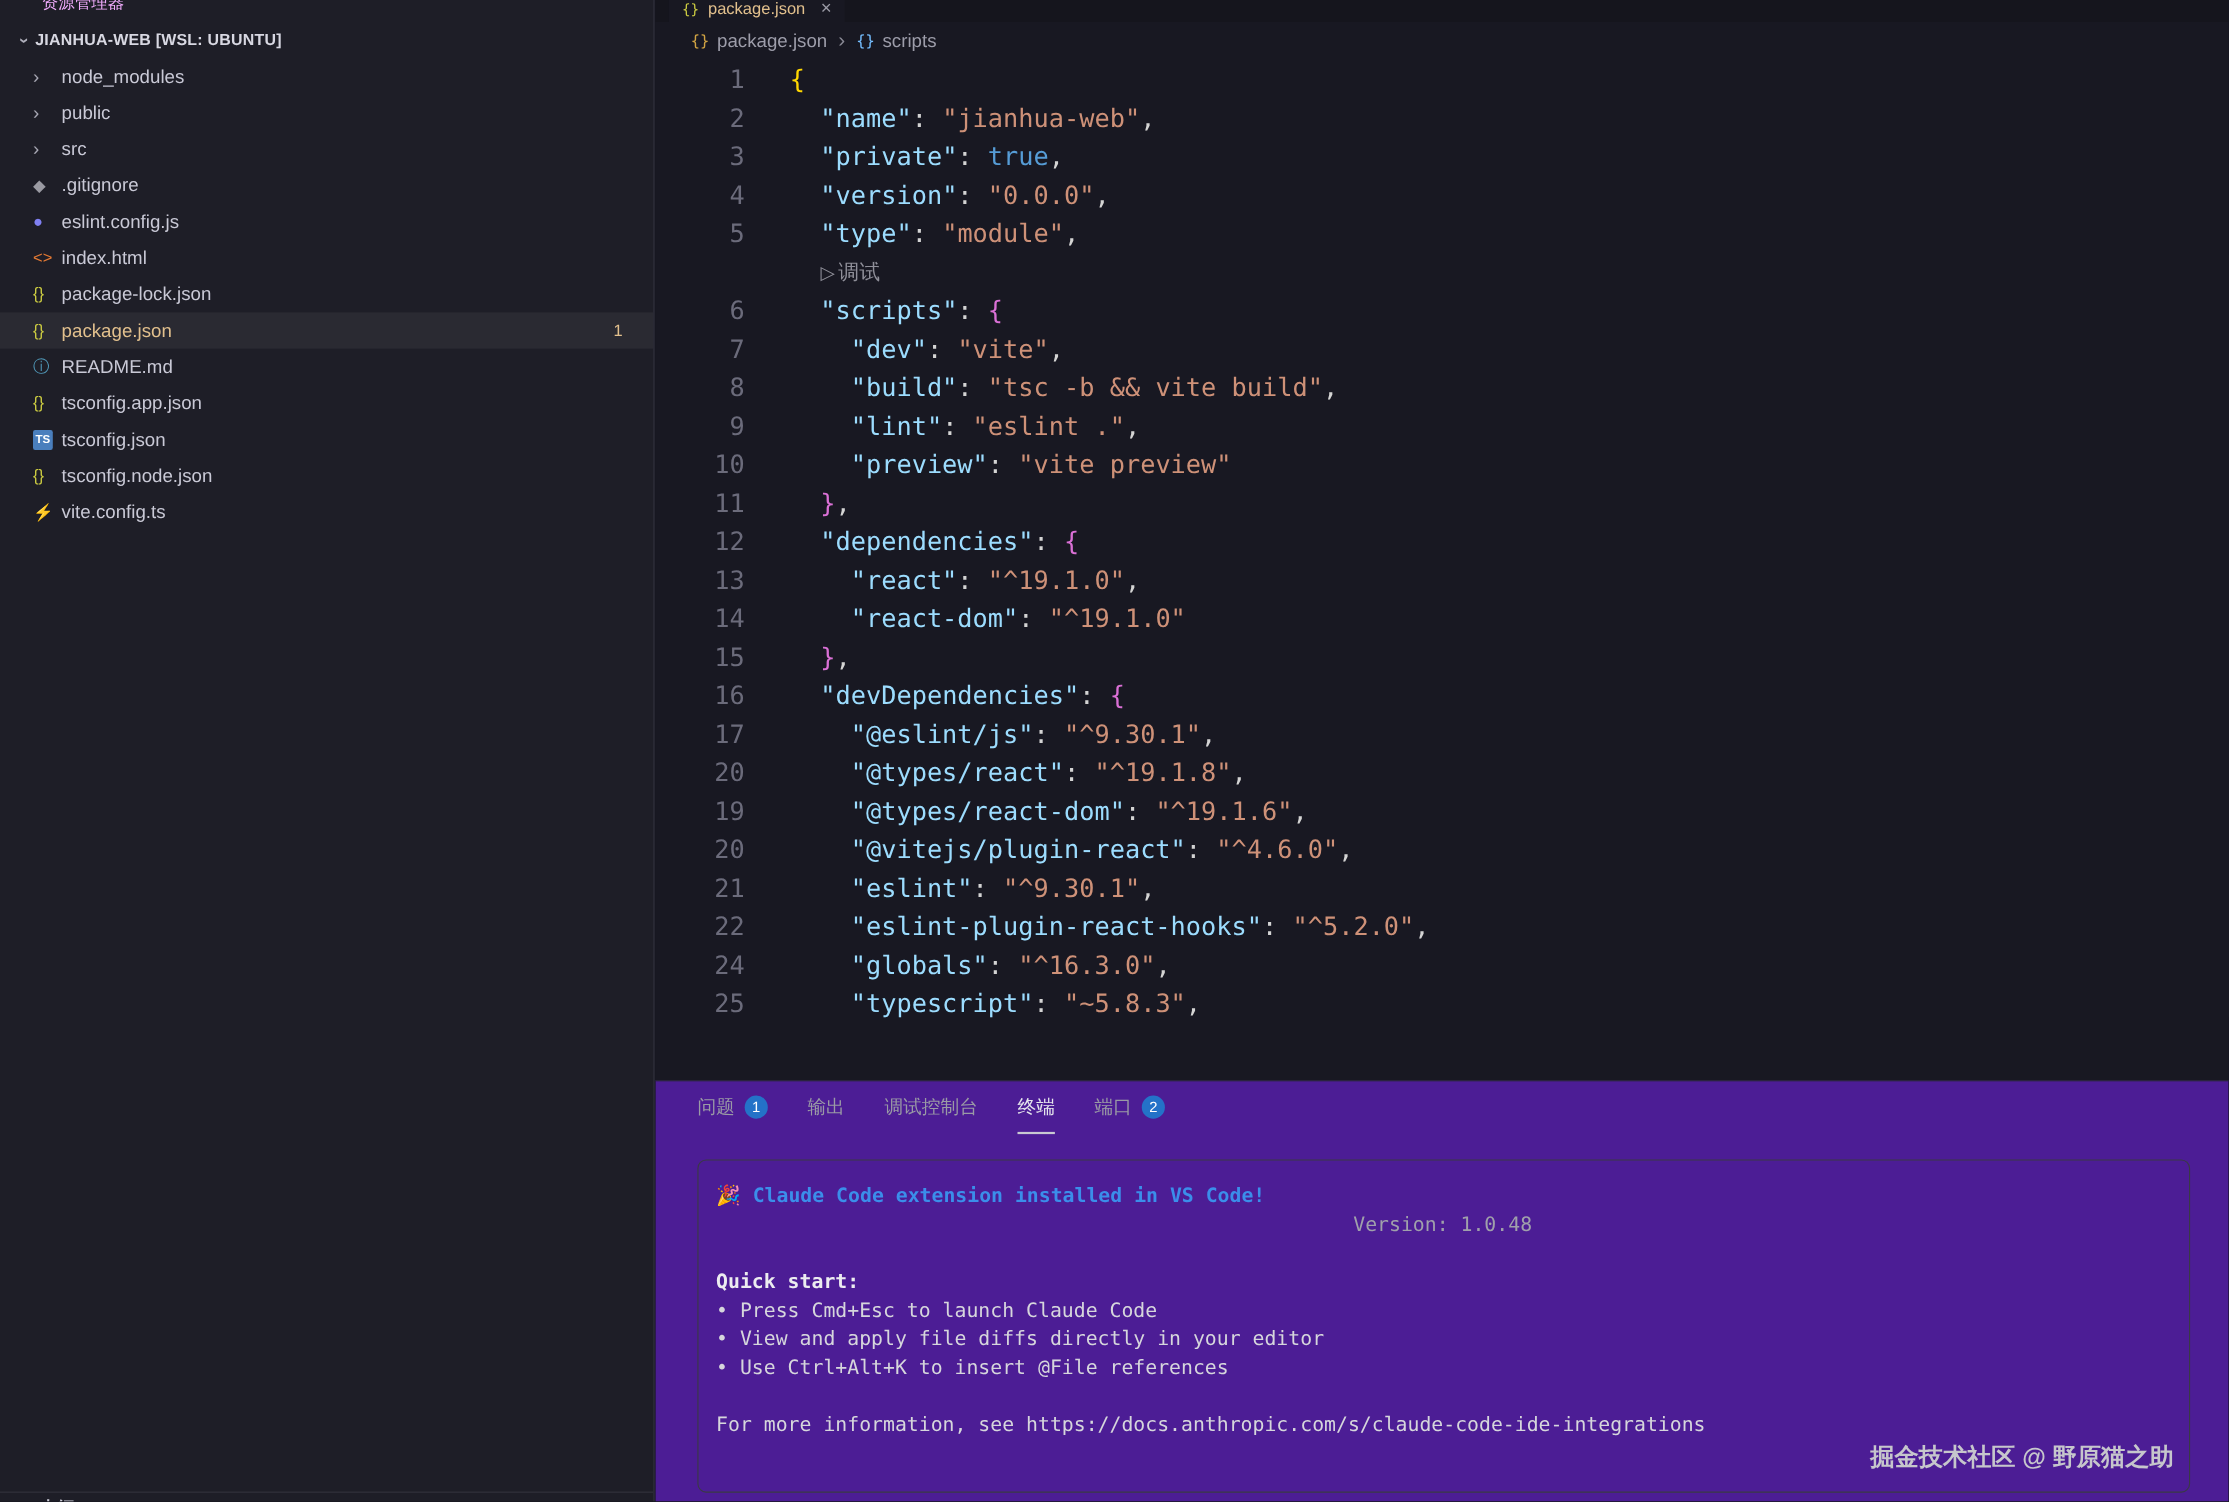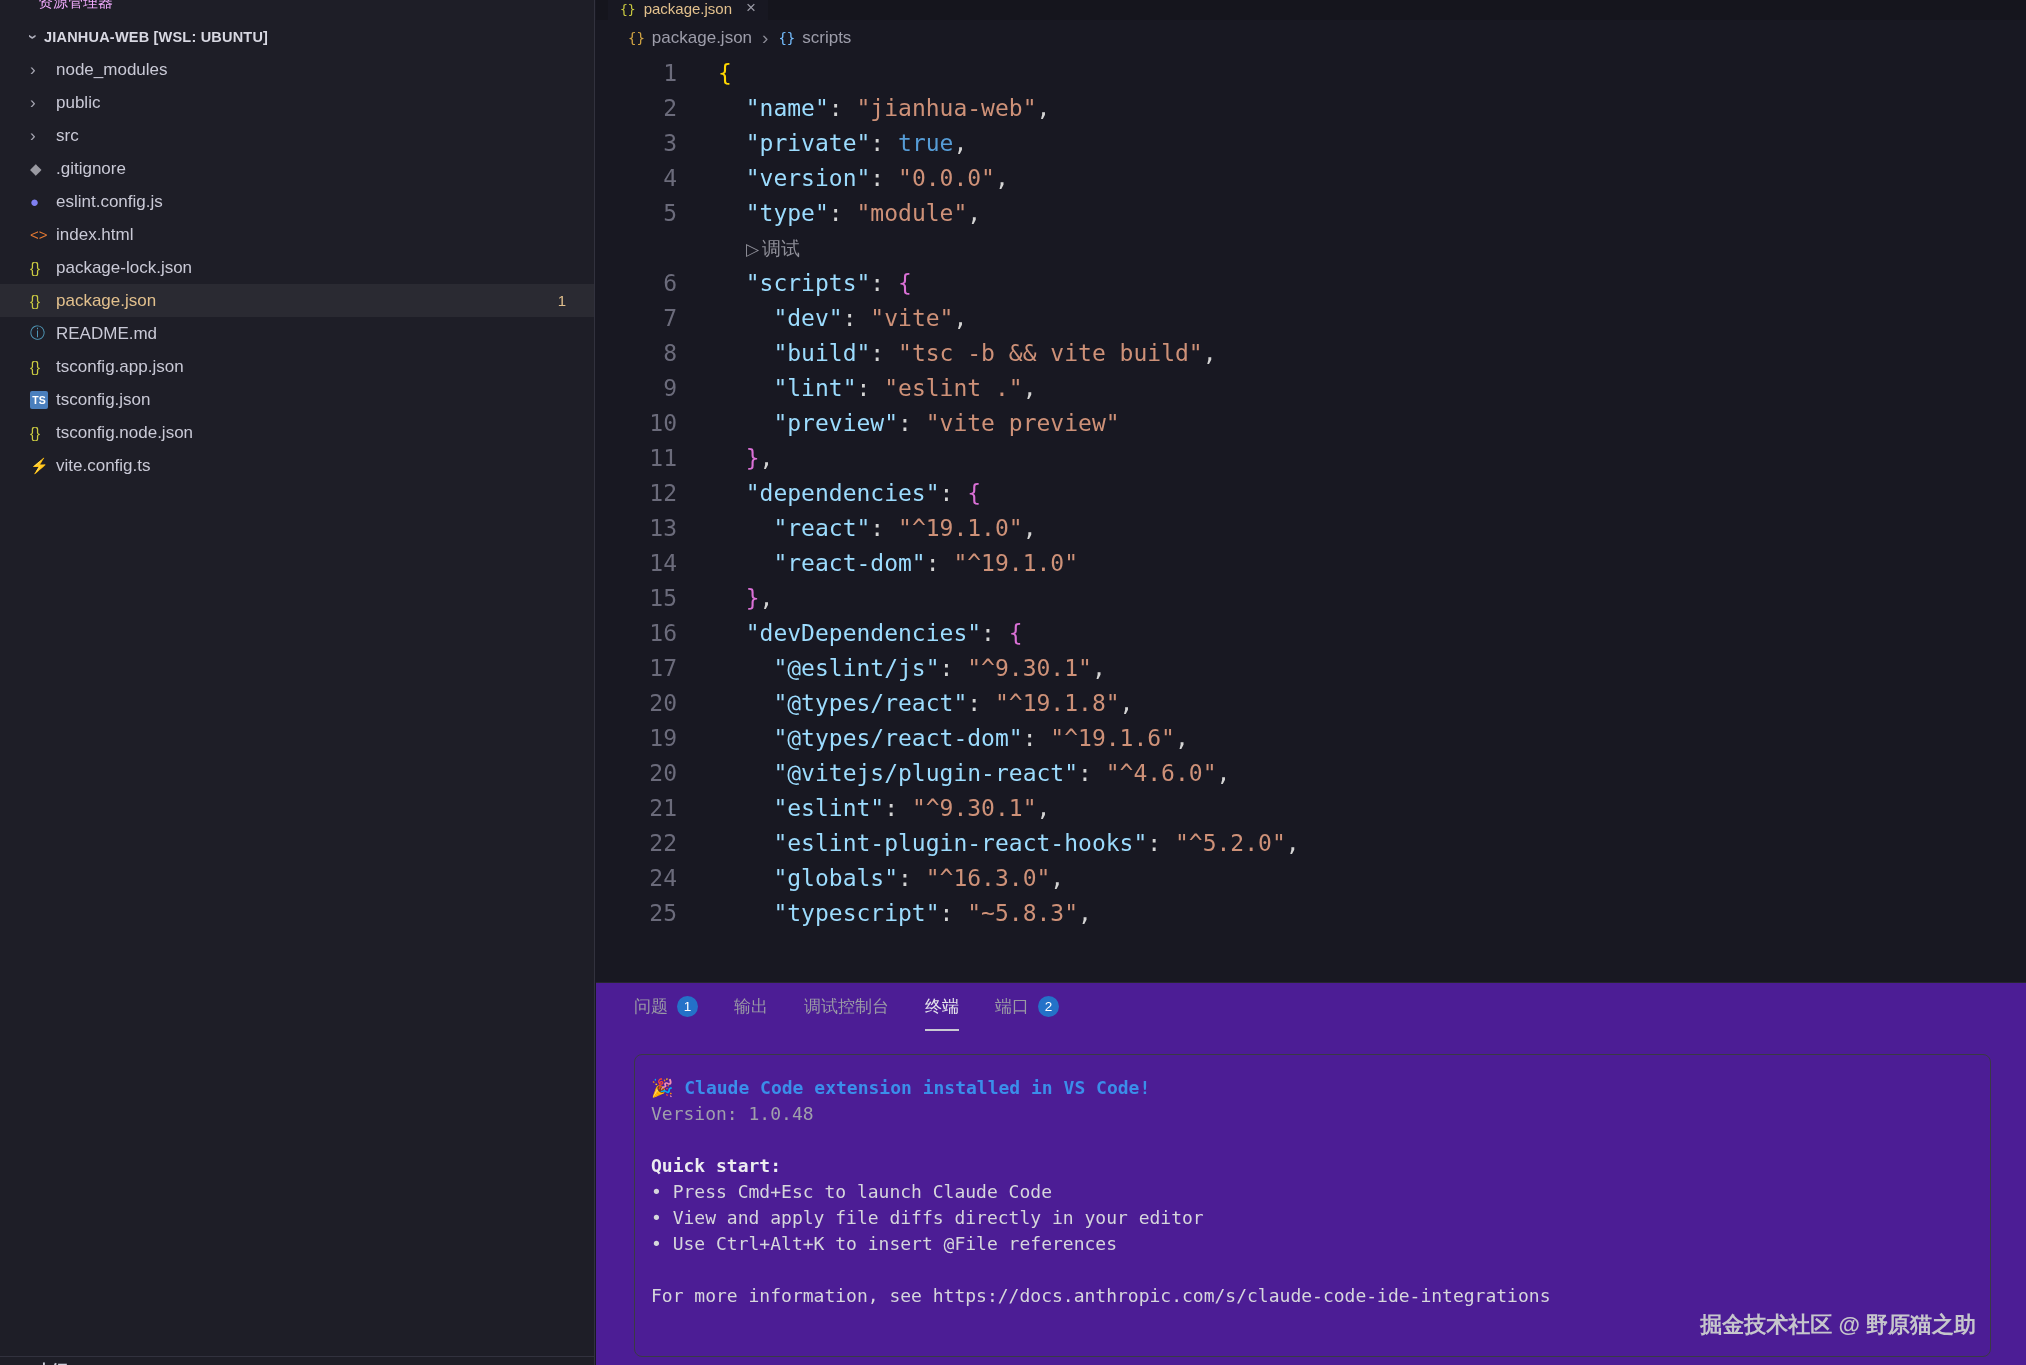--- a/index.html
+++ b/index.html
@@ -2,21 +2,21 @@
 <html><head>
 <meta charset="utf-8">
 <style>
   html,body{margin:0;padding:0;background:#181822;width:2026px;height:1365px;overflow:hidden;}
   .app{position:relative;width:2026px;height:1365px;font-family:"Liberation Sans",sans-serif;color:#c5c5d2;}
 
   
   .sidebar{position:absolute;left:0;top:0;width:595px;height:100%;background:#1e1e27;border-right:1px solid #32323e;box-sizing:border-box;overflow:hidden;}
   .sidebar-header{height:20px;overflow:hidden;padding-left:38px;color:#f0abfc;font-size:15px;}
   .sidebar-header span{display:block;margin-top:-7px;}
-  .project-row{display:flex;align-items:center;height:33px;padding-left:22px;font-weight:bold;font-size:14.5px;color:#d8d8e2;letter-spacing:.2px;cursor:pointer;}
+  .project-row{display:flex;align-items:center;height:33px;padding-left:10px;font-weight:bold;font-size:14.5px;color:#d8d8e2;letter-spacing:.2px;cursor:pointer;}
   .chev{width:22px;color:#b0b0bc;font-size:16px;display:inline-flex;justify-content:center;}
   .chev.down{transform:rotate(90deg);}
   .tree-row{display:flex;align-items:center;height:33px;padding-left:30px;font-size:17px;color:#c9c9d6;cursor:pointer;}
   .tree-row.selected{background:rgba(255,255,255,0.055);}
   .tree-row .chev2{flex:0 0 26px;color:#a8a8b4;font-size:17px;}
   .fi{flex:0 0 26px;font-size:15px;display:flex;align-items:center;}
   .ts-sq{flex:0 0 18px;width:18px;height:18px;margin-right:8px;border-radius:2px;background:#4a7fbd;color:#fff;font-size:10.5px;font-weight:bold;display:flex;align-items:center;justify-content:center;}
   .tree-row.modified .fname{color:#e2c08d;}
   .git-badge{margin-left:auto;margin-right:28px;color:#e2c08d;font-size:15px;}
   .outline-row{position:absolute;left:0;top:1356px;width:100%;height:30px;border-top:1px solid #32323e;display:flex;align-items:center;padding-left:14px;box-sizing:border-box;font-size:16px;font-weight:bold;color:#cfcfda;cursor:pointer;}
@@ -54,21 +54,21 @@
   .panel{position:absolute;left:0;right:0;top:982px;bottom:0;background:#4c1d95;border-top:1px solid #26262f;box-sizing:border-box;}
   .panel-tabs{height:48px;display:flex;align-items:stretch;padding-left:38px;gap:36px;}
   .panel-tab{display:flex;align-items:center;gap:9px;font-size:17px;color:#9a9aa5;border-bottom:2px solid transparent;cursor:pointer;}
   .panel-tab.active{color:#e6e6ec;border-bottom-color:#c9c9d2;}
   .ptab-badge{min-width:21px;height:21px;border-radius:11px;background:#2472c8;color:#fff;font-size:13.5px;display:flex;align-items:center;justify-content:center;padding:0 2px;box-sizing:border-box;}
 
   .terminal-box{position:absolute;left:38px;top:71px;width:1357px;height:303px;border:1px solid #3a3a45;border-radius:8px;box-sizing:border-box;font-family:"DejaVu Sans Mono",monospace;font-size:18px;}
   #terminal-lines{padding:20px 18px 0 16px;}
   .term-line{height:26px;line-height:26px;white-space:pre;color:#d6d6dc;}
   .t-title{color:#3b8eea;font-weight:bold;}
-  .t-dim{color:#a0a0ab;}
+  .t-dim{color:#a0a0ab;text-align:center;}
   .t-bold{color:#ececf0;font-weight:bold;}
   .watermark{position:absolute;right:14px;bottom:16px;font-size:22px;font-weight:bold;color:#c6c6cc;font-family:"Liberation Sans",sans-serif;}
 </style>
 </head>
 <body>
 
 <div class="app">
 
   <aside class="sidebar">
     <div class="sidebar-header">

